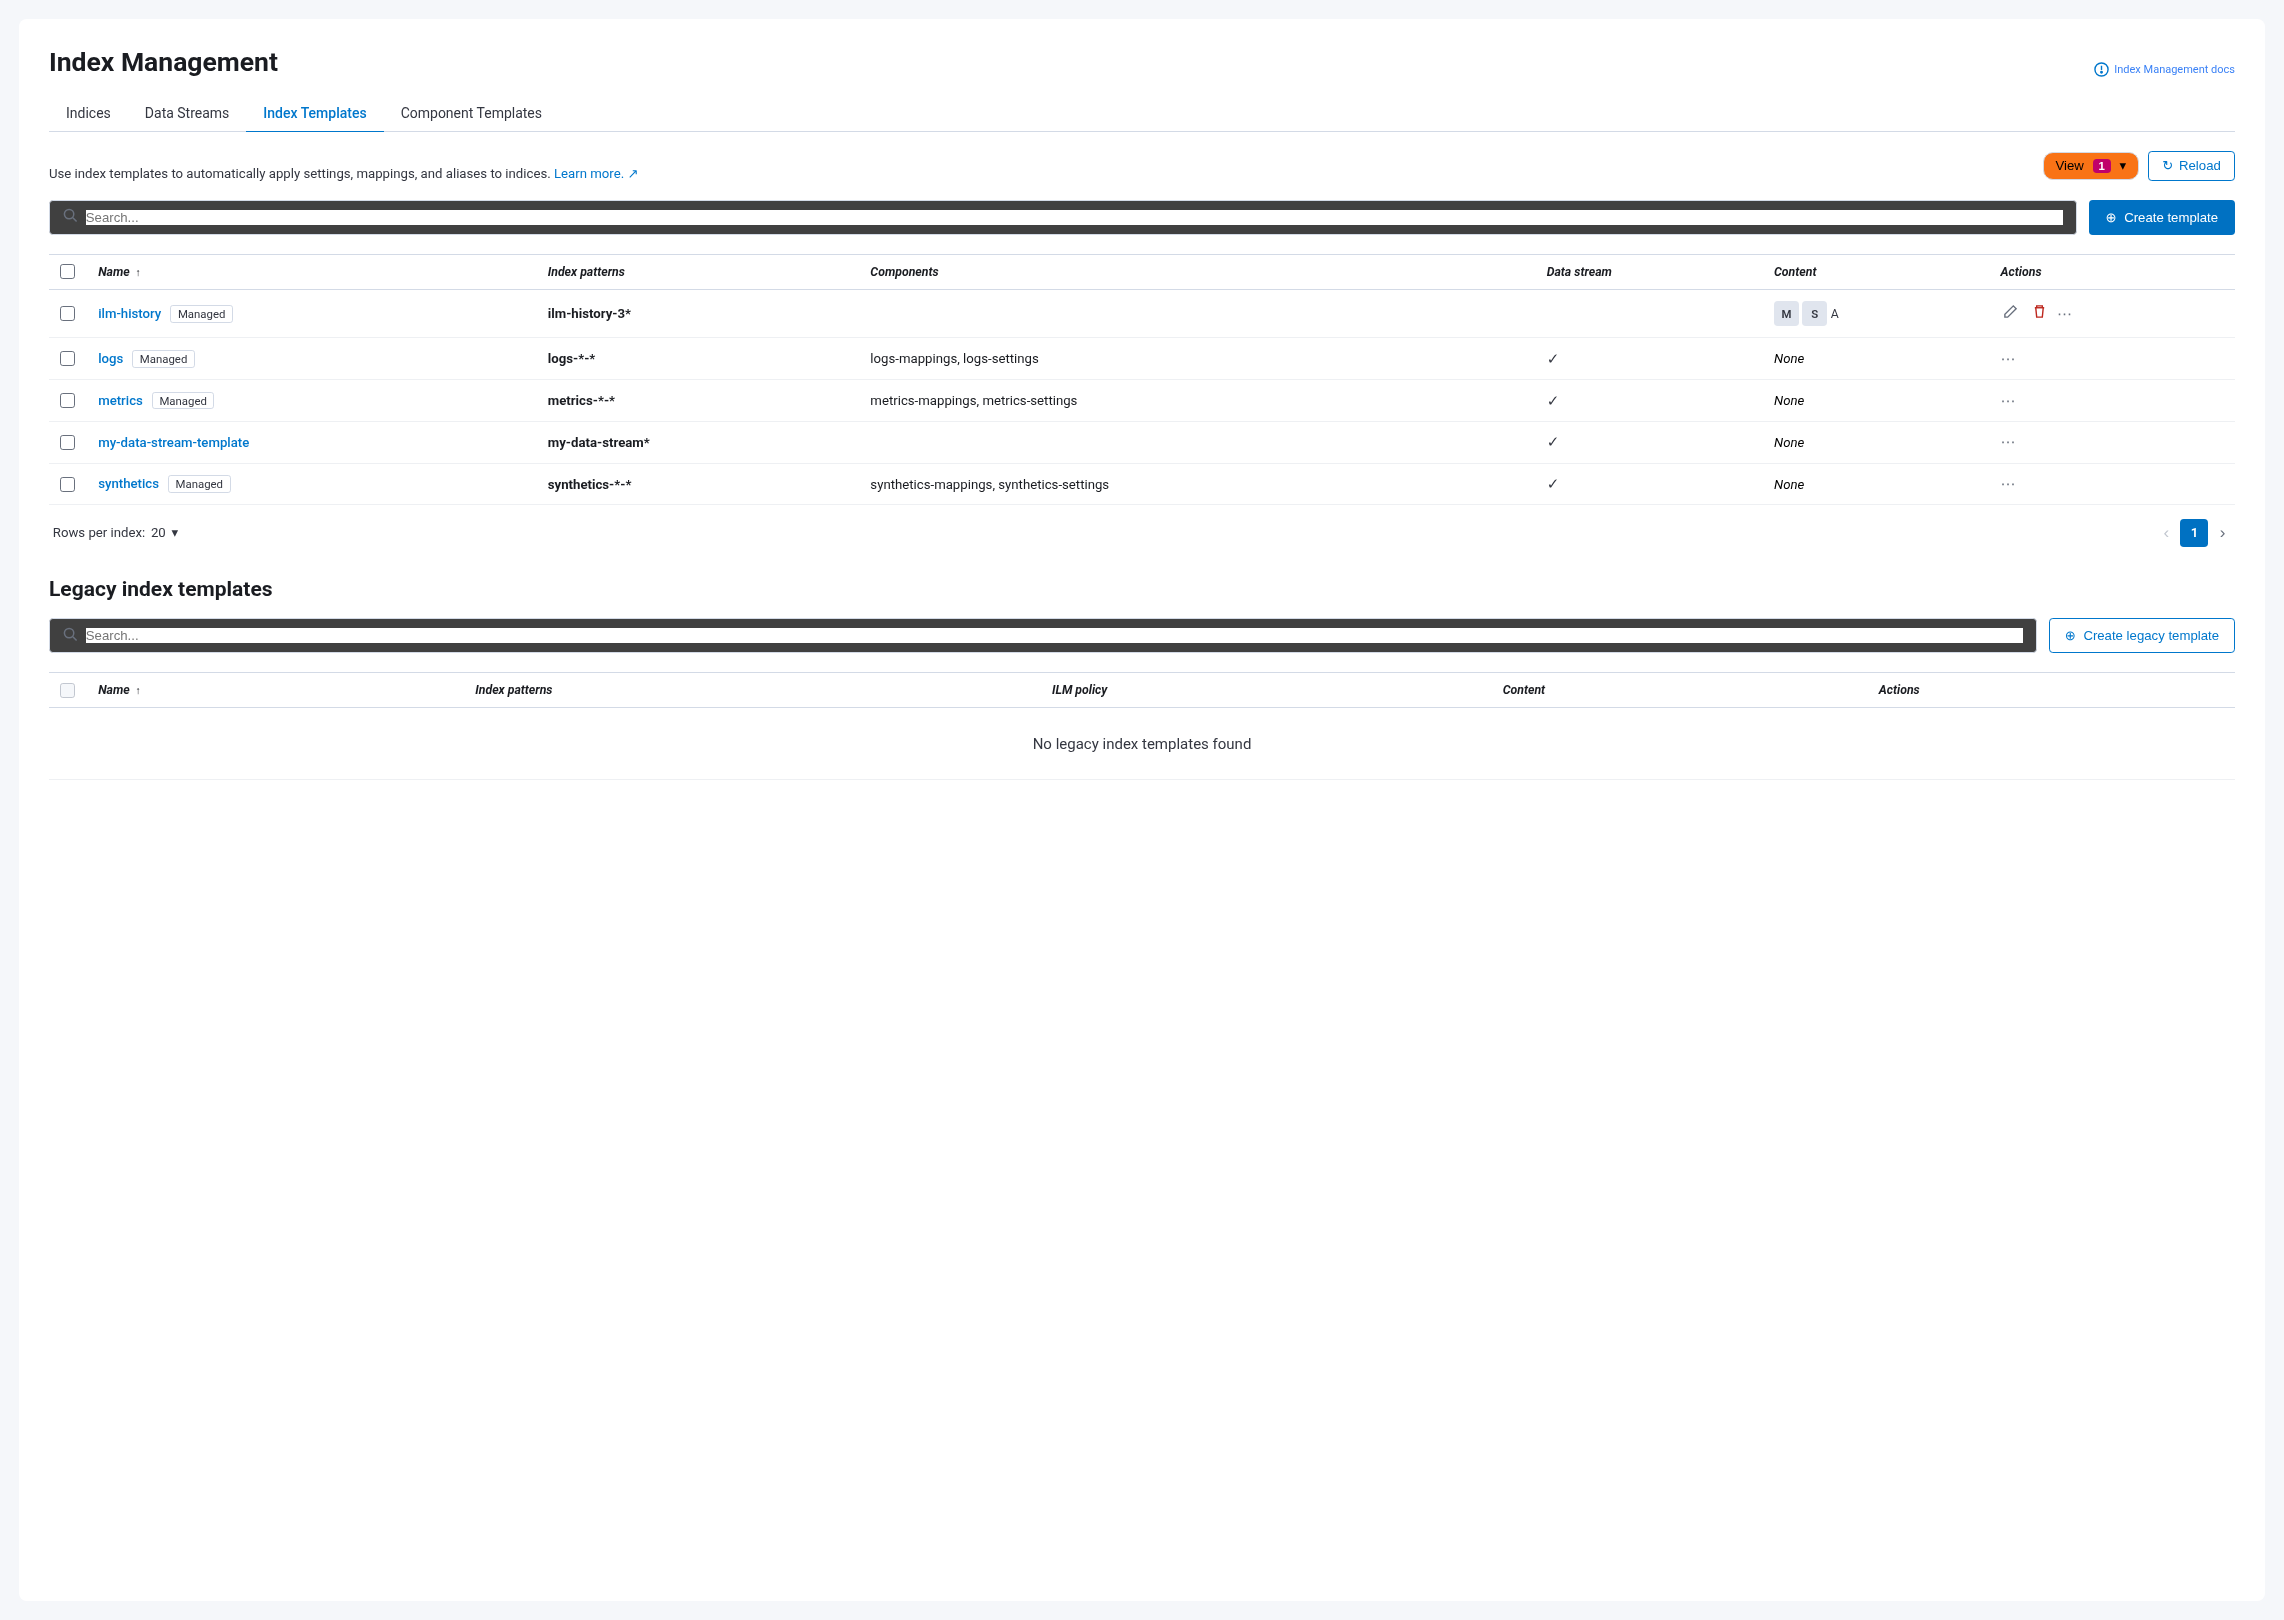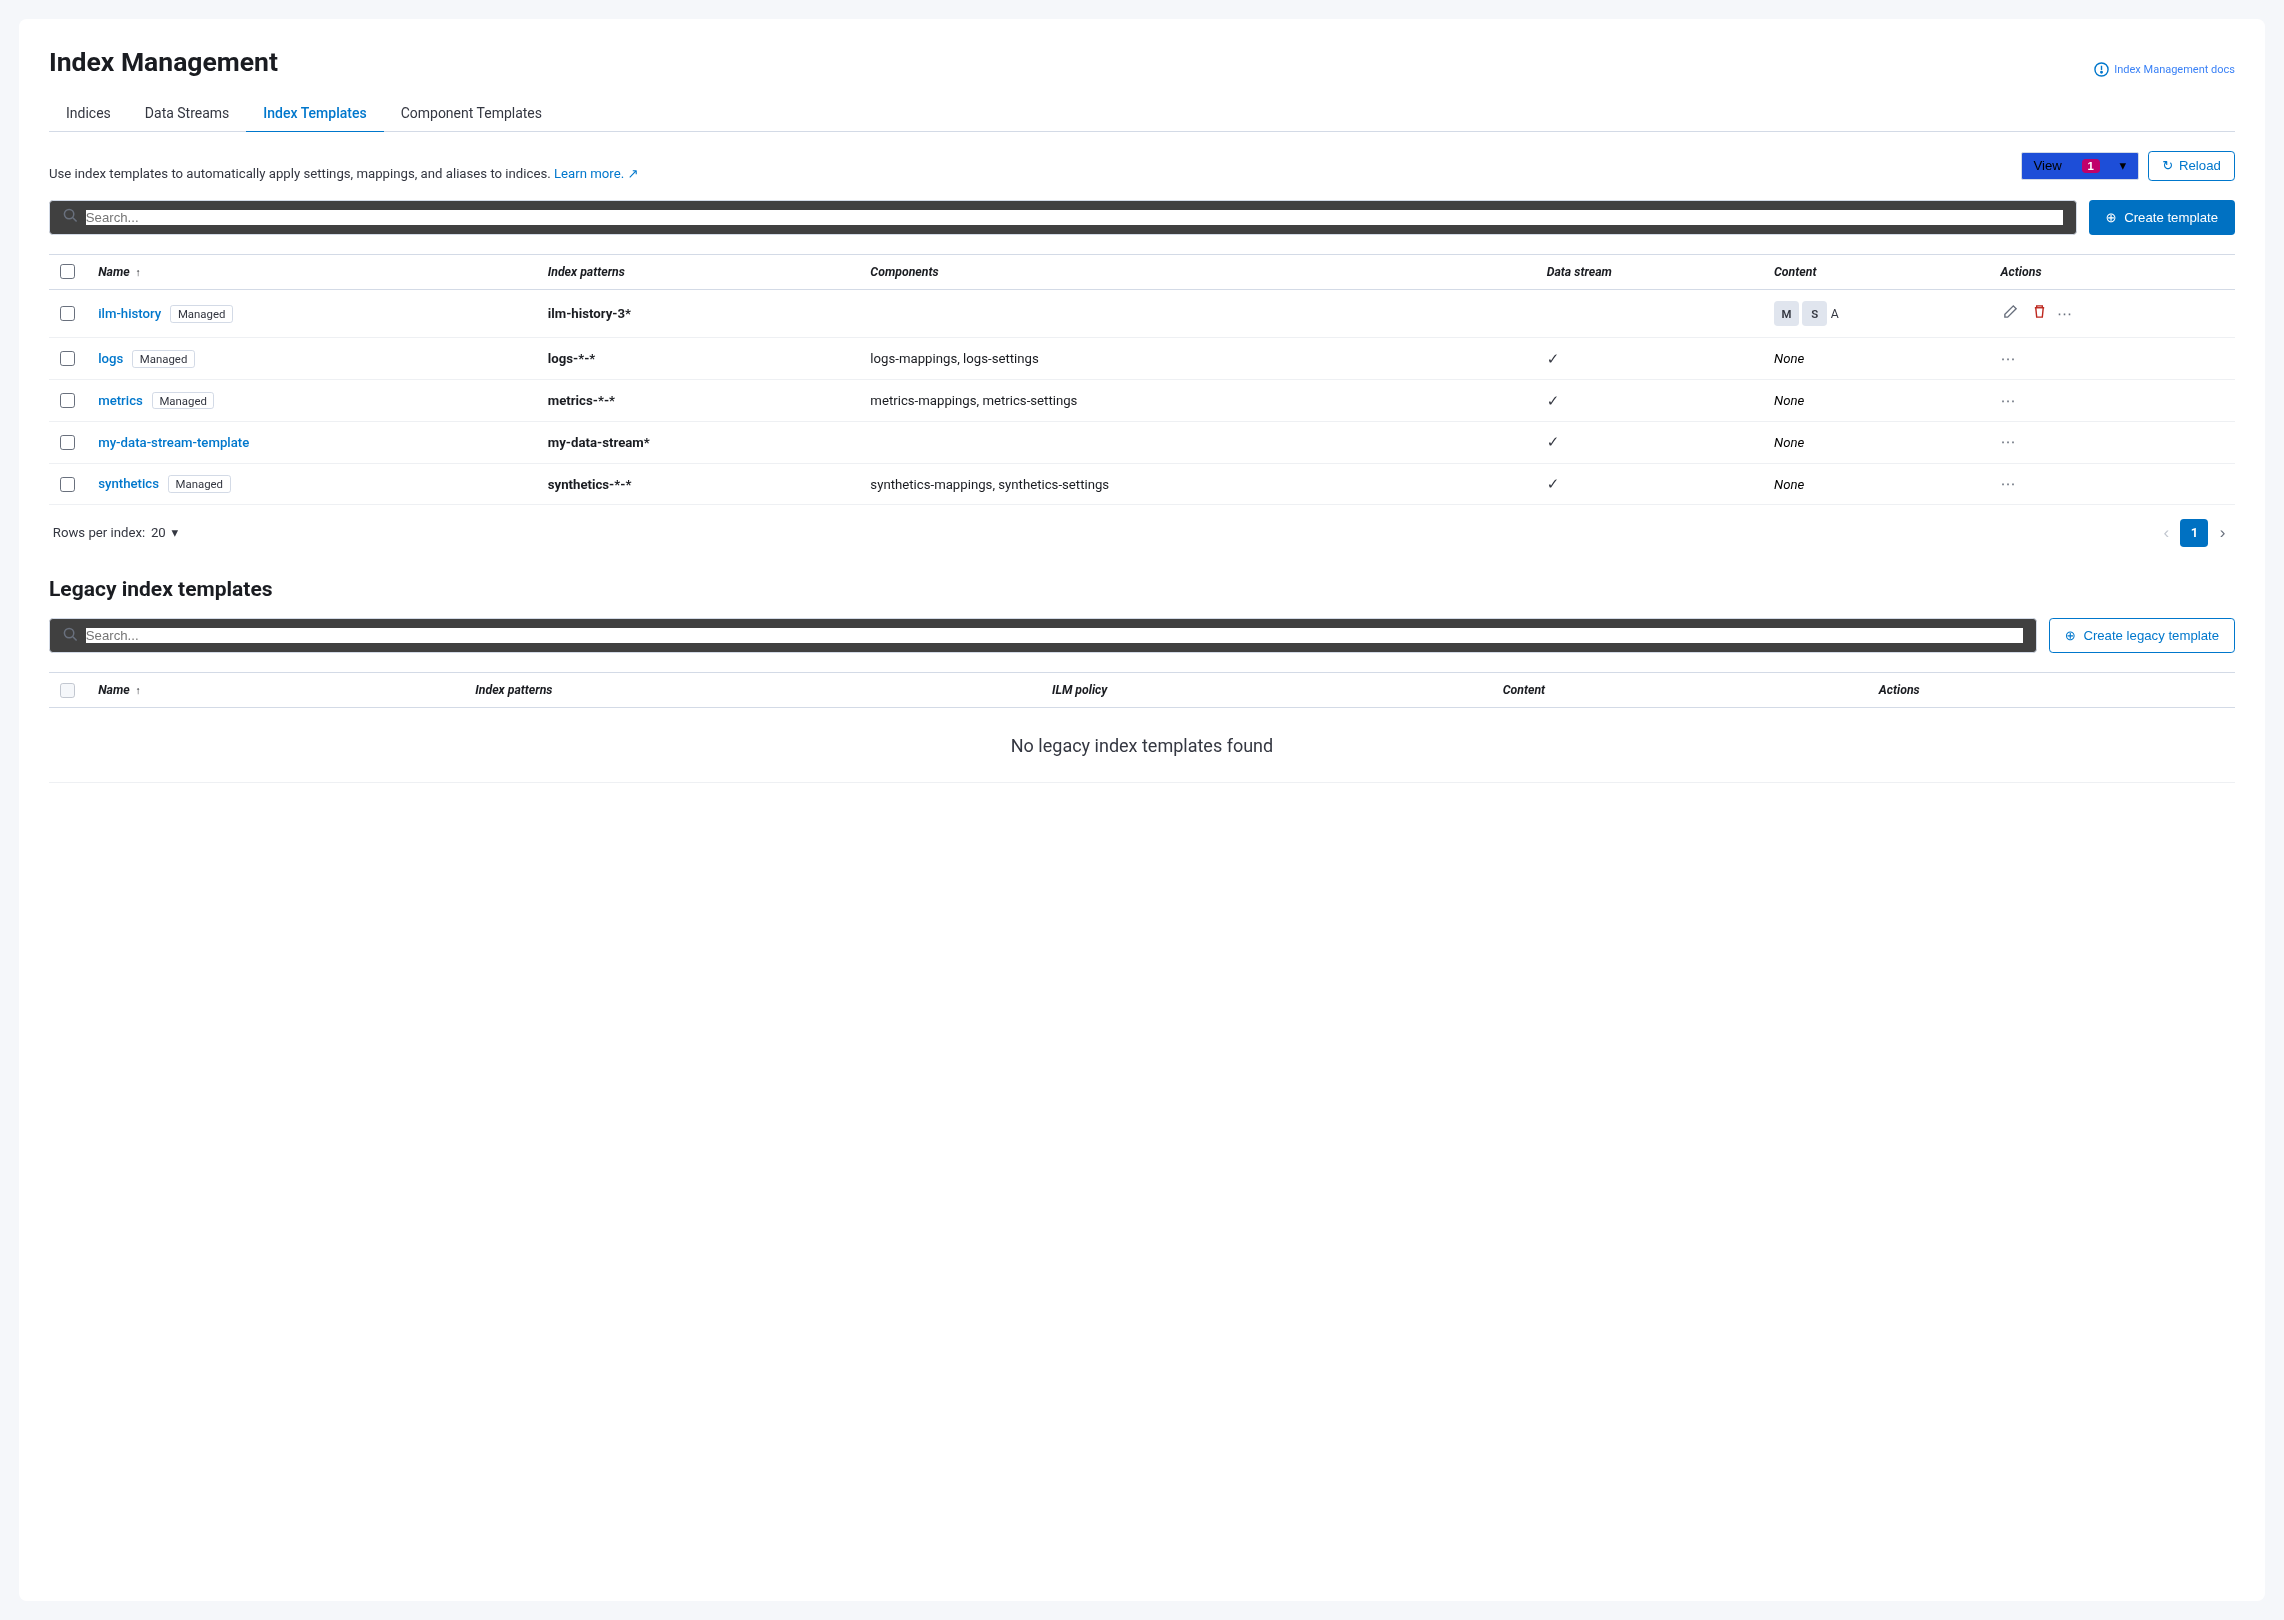--- a/index.html
+++ b/index.html
@@ -65,25 +65,25 @@
     }
     .description-bar a { color: #0077cc; text-decoration: none; }
     .view-controls {
       display: flex;
       align-items: center;
       gap: 9.5px;
     }
     .view-btn {
       display: flex;
       align-items: center;
-      gap: 20px;
+      gap: 9px;
       border: 0.9px solid #d3dae6;
-      background: #1d4ed8;
+      background: #f97316;
       padding: 5.7px 11.4px;
-      border-radius: 2px;
+      border-radius: 10px;
       cursor: pointer;
       font-size: 13.2px;
     }
     .view-badge {
       background: #c0016a;
       color: #fff;
       border-radius: 3.8px;
       padding: 0.9px 5.7px;
       font-size: 11.4px;
       font-weight: 600;
@@ -276,21 +276,21 @@
       padding: 7.6px 15px;
       border-radius: 3.8px;
       cursor: pointer;
       font-size: 13.2px;
       white-space: nowrap;
     }
     .no-data {
       text-align: center;
       padding: 26.5px;
       color: #343741;
-      font-size: 18px;
+      font-size: 15px;
     }
     .sort-arrow { font-size: 10.4px; margin-left: 2.8px; }
     .checkbox {
       width: 15px;
       height: 15px;
       border: 0.9px solid #69707d;
       border-radius: 2.8px;
       cursor: pointer;
       background: #fff;
     }

